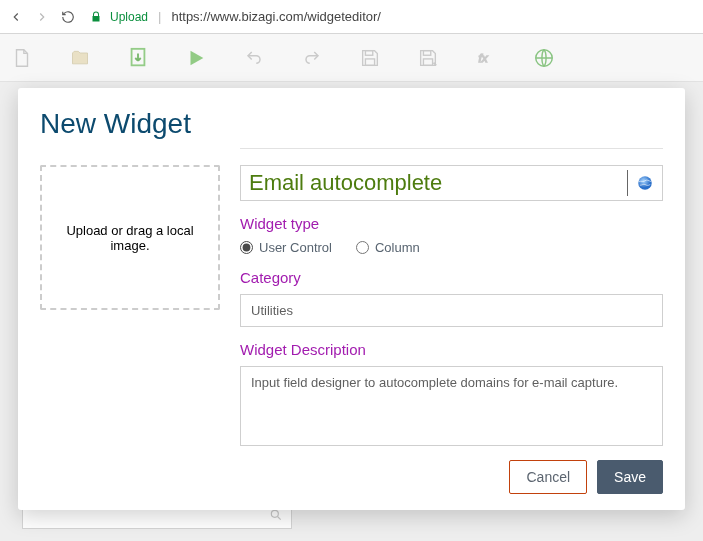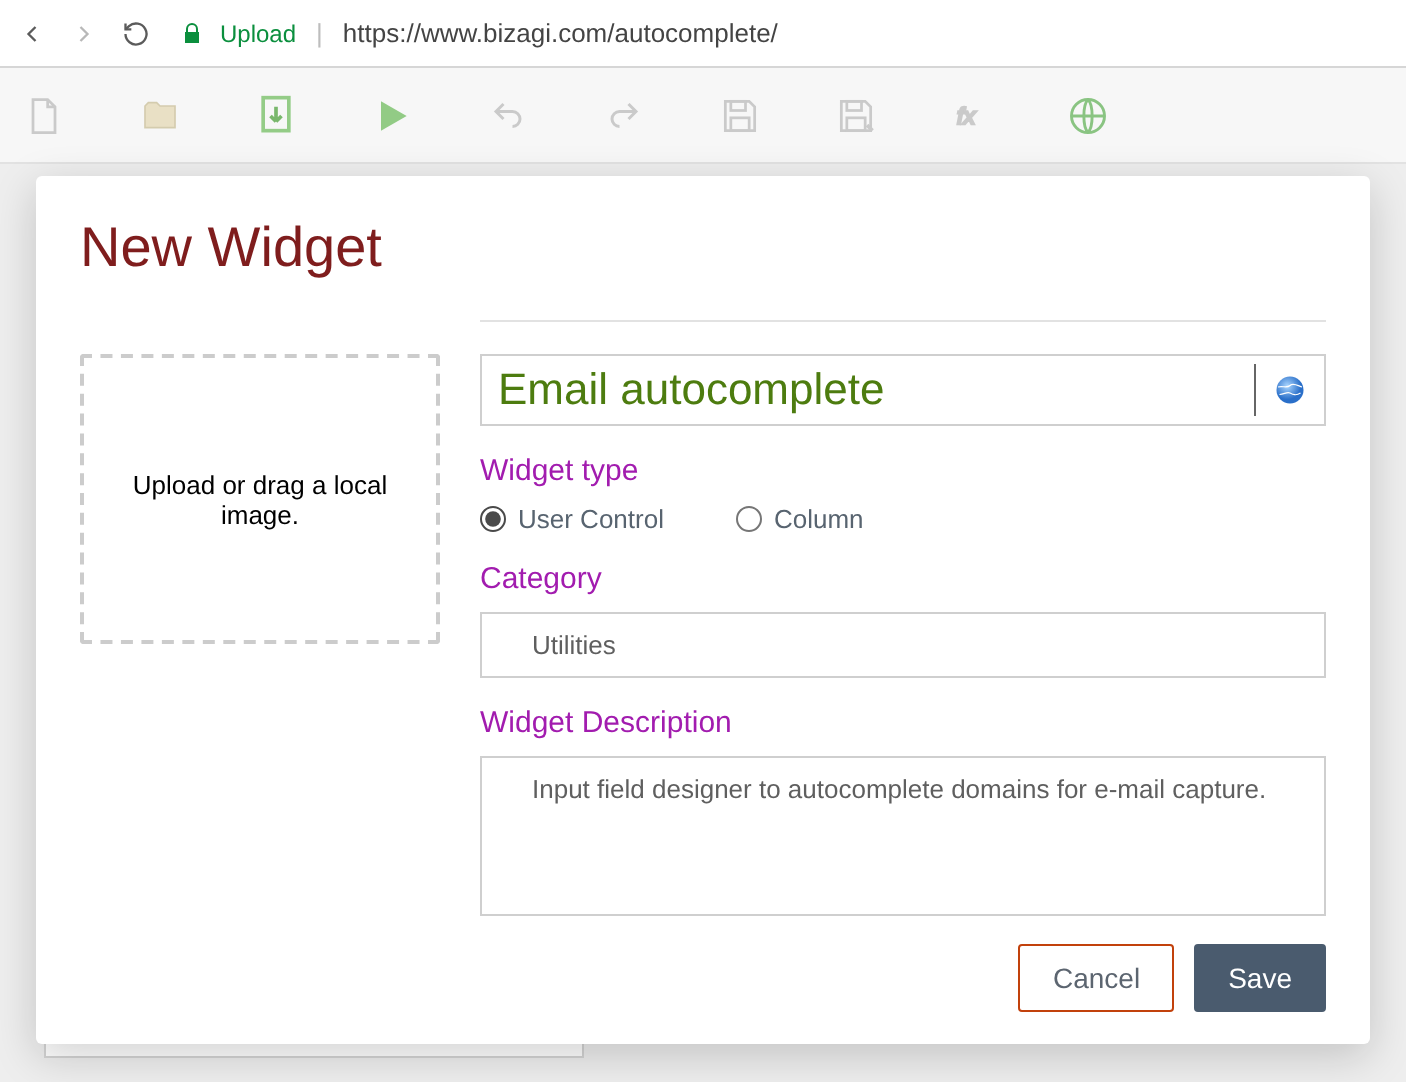--- a/index.html
+++ b/index.html
@@ -55,22 +55,22 @@
     position:absolute;
     left:18px; right:18px; top:88px;
     background:#fff;
     border-radius:3px;
     box-shadow:0 6px 22px rgba(0,0,0,0.18);
     padding:20px 22px 16px 22px;
   }
   .modal h1 {
     font-weight:400;
     font-size:28px;
-    color:#7f1d1d;
-    margin-bottom:20px;
+    color:#0c4a6e;
+    margin-bottom:8px;
   }
   .title-hr { height:1px; background:#e2e2e2; margin-bottom:16px; margin-left:200px;}
   .modal-body { display:flex; gap:20px; }
   .upload-box {
     width:180px; height:145px;
     border:2px dashed #ccc;
     display:flex; align-items:center; justify-content:center;
     text-align:center;
     color:#000000;
     font-size:13px;
@@ -89,29 +89,29 @@
     border:none;
     outline:none;
     font-size:22px;
     color:#4d7c0f;
     border-right:1px solid #666;
     padding-right:2px;
     font-family:inherit;
   }
   .globe-suffix { width:18px; height:18px; margin-left:8px; }
   .lbl { font-size:15px; color:#a21caf; margin-bottom:8px; }
-  .radio-row { display:flex; gap:36px; margin-bottom:14px; font-size:13px; color:#586470;}
+  .radio-row { display:flex; gap:24px; margin-bottom:14px; font-size:13px; color:#586470;}
   .radio-row label { display:flex; align-items:center; gap:6px;}
   input[type=radio]{ accent-color:#4a4a4a; margin:0;}
   .text-input, .desc-area {
     width:100%;
     border:1px solid #cfcfcf;
     font-size:13px;
     color:#5f5f5f;
-    padding:8px 25px;
+    padding:8px 10px;
     font-family:inherit;
     outline:none;
   }
   .text-input { margin-bottom:14px; }
   .desc-area { height:80px; resize:none; margin-bottom:14px;}
   .btn-row { display:flex; justify-content:flex-end; gap:10px;}
   .btn {
     font-size:14px;
     padding:8px 16px;
     border-radius:2px;
@@ -152,21 +152,21 @@
         <path d="M3 12a9 9 0 1 0 3-6.7L3 8"></path>
         <polyline points="3 3 3 8 8 8"></polyline>
       </svg>
   </div>
   <div class="url-box">
     <svg class="lock-icon" viewBox="0 0 24 24" fill="#0b8f3e">
         <path d="M6 10V7a6 6 0 1 1 12 0v3h1v11H5V10h1zm2 0h8V7a4 4 0 1 0-8 0v3z"></path>
       </svg>
     <span class="secure-label">Upload</span>
     <span class="url-sep">|</span>
-    <span class="url-text">https://www.bizagi.com/autocomplete/</span>
+    <span class="url-text">https://www.bizagi.com/widgeteditor/</span>
   </div>
 </div>
 
 <div class="app-toolbar">
   <div class="tool-icon">
       <svg width="22" height="22" viewBox="0 0 24 24" fill="none" stroke="#a6a6a6" stroke-width="1.5">
         <path d="M14 3H6v18h12V7z"></path>
         <path d="M14 3v4h4"></path>
       </svg>
     </div>

